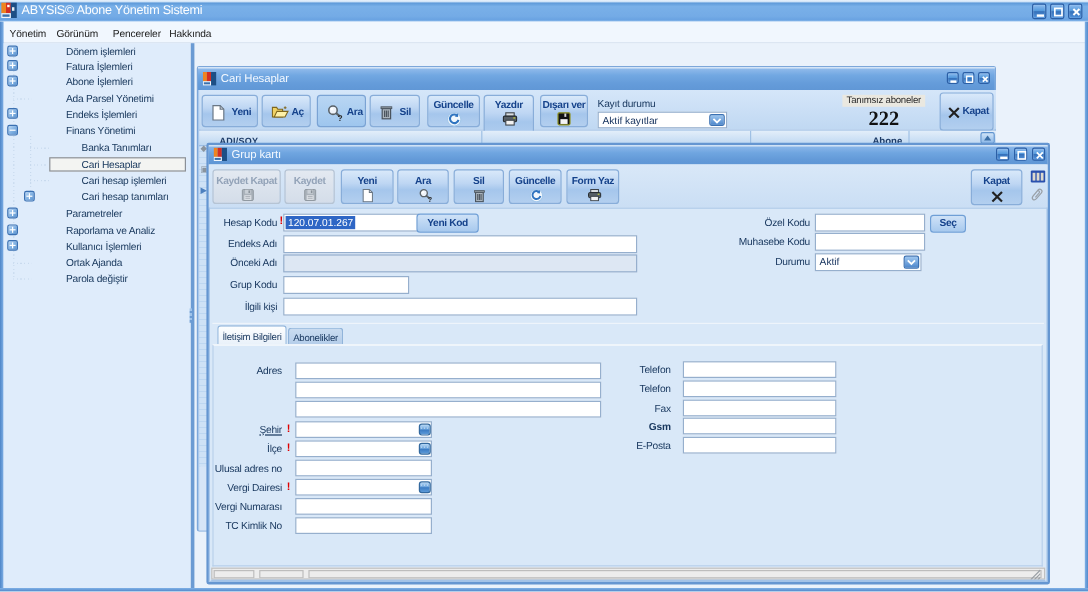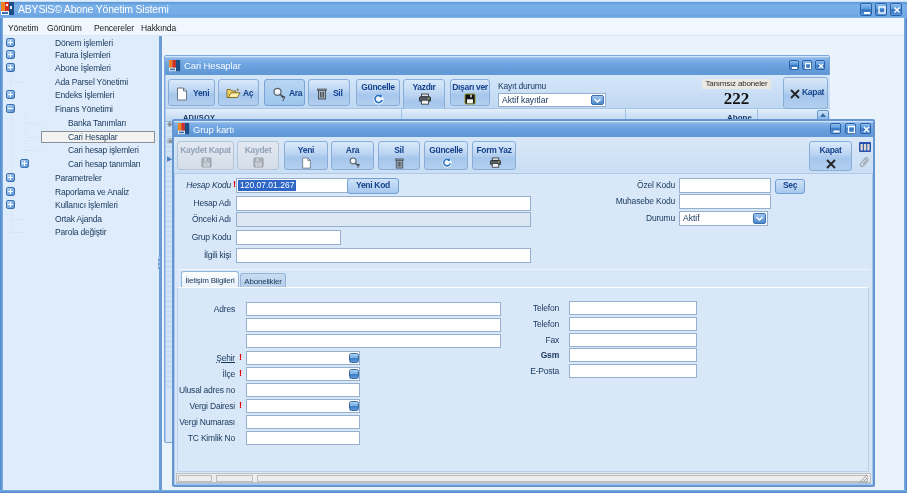--- a/index.html
+++ b/index.html
@@ -347,29 +347,29 @@
         <rect x="8.3" y="2" width="2.3" height="6.5" fill="#ded9cd"></rect>
       </svg>
     </div>
   <svg class="abs" style="left:684px;top:34px" width="13" height="14" viewBox="0 0 13 14">
       <g transform="rotate(40 6.5 7)">
         <path d="M4.6 11.2 L4.6 3.8 Q4.6 2 6.4 2 Q8.2 2 8.2 3.8 L8.2 10 Q8.2 12.6 6.4 12.6 Q4.6 12.6 4.6 10 L4.6 5 Q4.6 4 5.7 4 Q6.8 4 6.8 5 L6.8 10" fill="none" stroke="#9aa1a8" stroke-width="1"></path>
       </g>
     </svg>
 
   <div id="formtop">
-      <div class="lbl" style="left:-93px;top:59px;width:150px;font-style:italic;">Hesap Kodu</div>
+      <div class="lbl" style="left:-93px;top:59px;width:150px;">Hesap Kodu</div>
       <div class="req" style="left:59px;top:58px;z-index:6;">!</div>
       <div class="input" style="left:62px;top:57px;width:113px;height:15px;">
         <span style="position:absolute;left:1px;top:1px;height:11px;line-height:11px;background:#2e66c5;color:#fff;padding:0 2px;">120.07.01.267</span>
       </div>
       <div class="tbtn" style="left:173px;top:57px;width:52px;height:16px;background:linear-gradient(#cfe2f7,#a7c9ee);border-color:#6f9fd6;">
         <span style="position:absolute;left:0;right:0;top:1px;">Yeni Kod</span>
       </div>
-      <div class="lbl" style="left:-93px;top:77px;width:150px;">Hesap Adı</div>
+      <div class="lbl" style="left:-93px;top:77px;width:150px;">Endeks Adı</div>
       <div class="input" style="left:62px;top:75px;width:295px;height:15px;"></div>
       <div class="lbl" style="left:-93px;top:93px;width:150px;">Önceki Adı</div>
       <div class="input" style="left:62px;top:91px;width:295px;height:15px;background:#dde7f3;"></div>
       <div class="lbl" style="left:-93px;top:111px;width:150px;">Grup Kodu</div>
       <div class="input" style="left:62px;top:109px;width:105px;height:15px;"></div>
       <div class="lbl" style="left:-93px;top:129px;width:150px;">İlgili kişi</div>
       <div class="input" style="left:62px;top:127px;width:295px;height:15px;"></div>
       <div class="lbl" style="left:351px;top:59px;width:150px;">Özel Kodu</div>
       <div class="input" style="left:505px;top:57px;width:92px;height:15px;"></div>
       <div class="tbtn" style="left:601px;top:58px;width:30px;height:15px;background:linear-gradient(#cfe2f7,#a7c9ee);border-color:#6f9fd6;">

